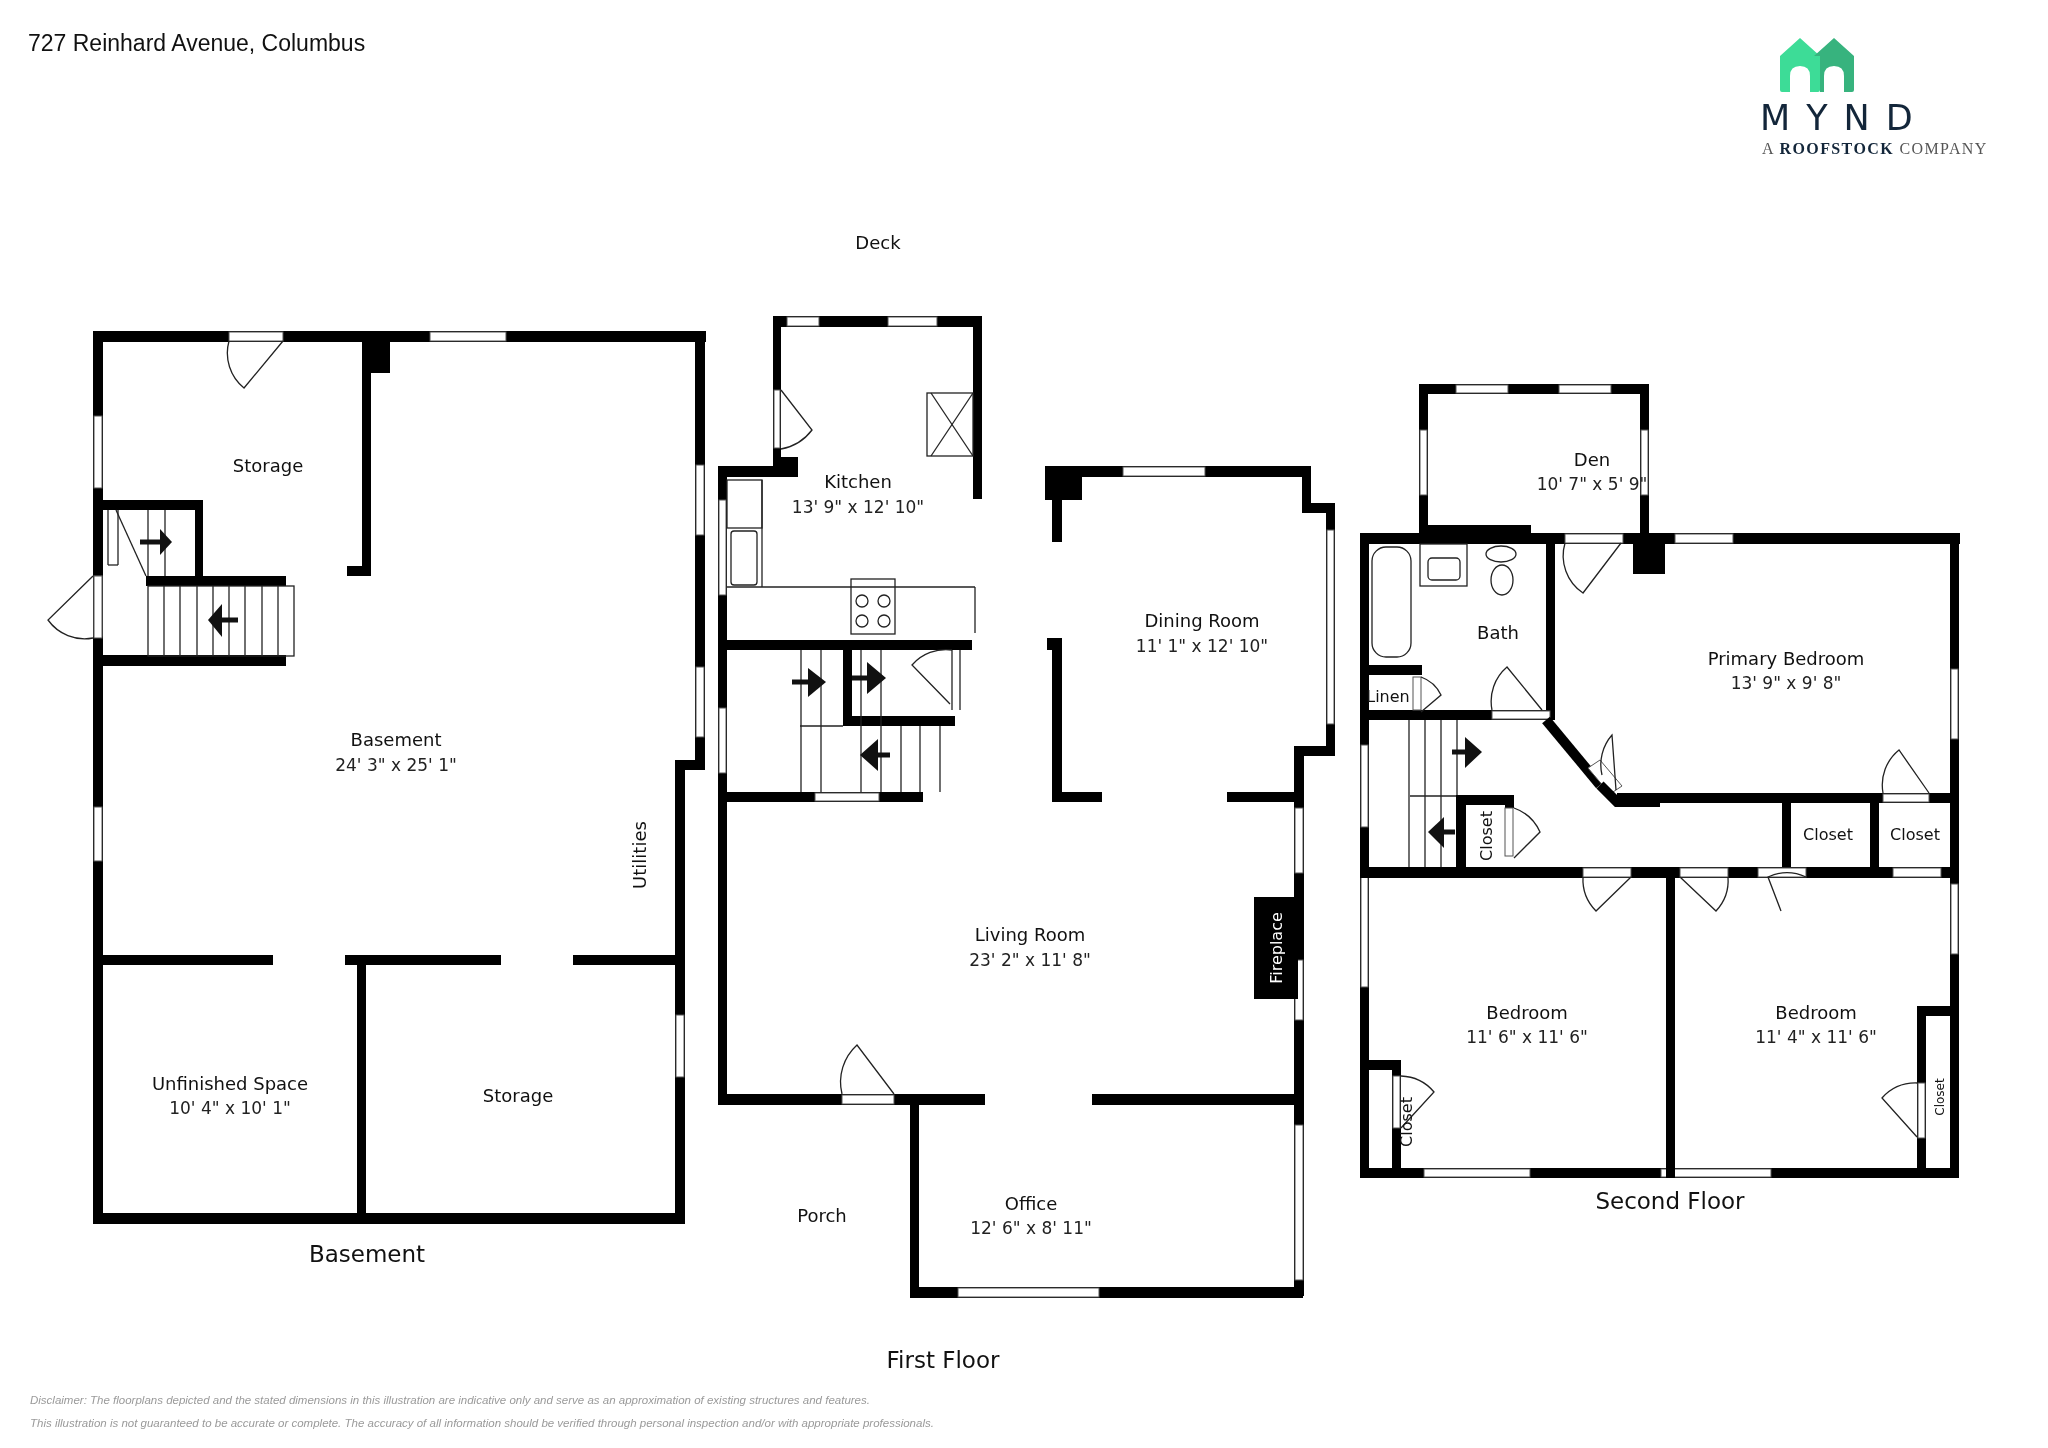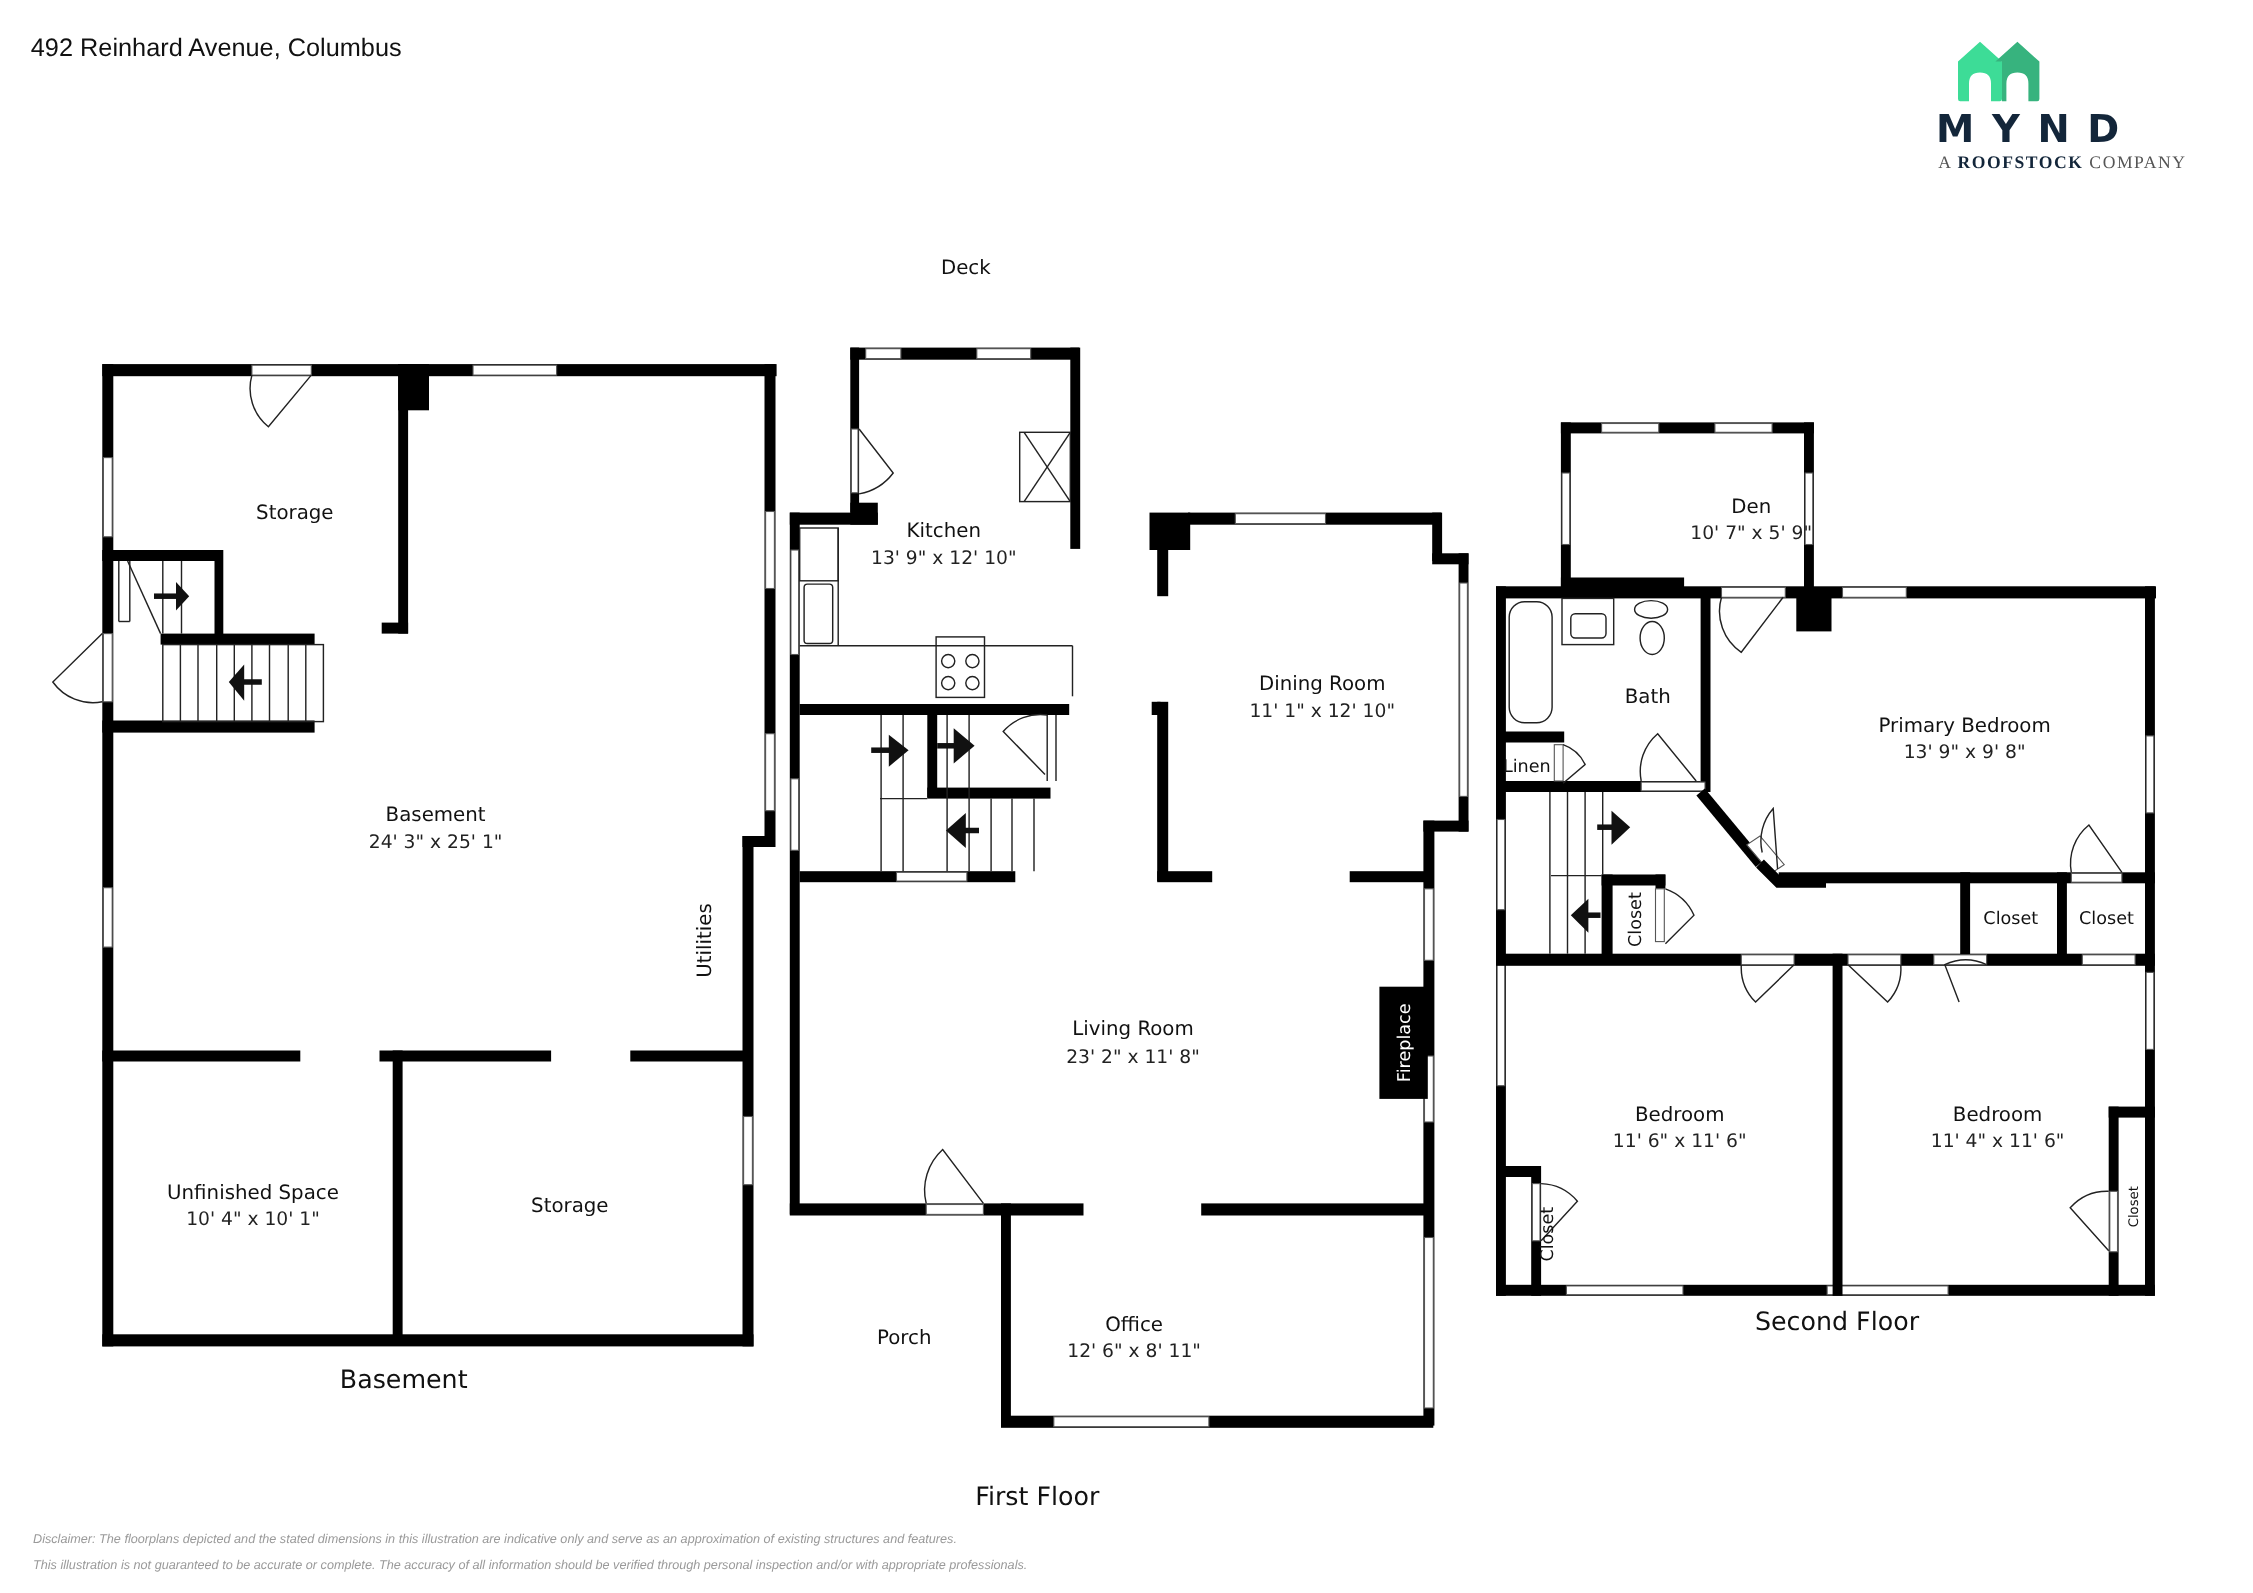--- a/index.html
+++ b/index.html
@@ -1,36 +1,36 @@
 <!DOCTYPE html>
 <html><head>
 <meta charset="utf-8">
 <style>
   html, body { margin: 0; padding: 0; background: #ffffff; }
   body { width: 2048px; height: 1448px; position: relative; overflow: hidden; font-family: "DejaVu Sans", sans-serif; }
   .address { position: absolute; left: 28px; top: 30px; font-family: "Liberation Sans", sans-serif; font-size: 23px; color: #111; }
   .logo { position: absolute; left: 1752px; top: 26px; width: 180px; height: 130px; }
-  .logo-word { position: absolute; left: 1760px; top: 98px; font-family: "DejaVu Sans", sans-serif; font-weight: bold; font-size: 35px; letter-spacing: 16px; color: #13263a; }
+  .logo-word { position: absolute; left: 1760px; top: 98px; font-family: "DejaVu Sans", sans-serif; font-weight: normal; font-size: 35px; letter-spacing: 16px; color: #13263a; }
   .logo-sub { position: absolute; left: 1762px; top: 140px; font-family: Liberation Serif, serif; font-size: 16px; letter-spacing: 1.4px; color: #555; white-space: nowrap; }
   .logo-sub b { color: #13263a; }
   .disclaimer { position: absolute; left: 30px; font-family: "Liberation Sans", sans-serif; font-size: 11.5px; color: #9a9a9a; white-space: nowrap; font-style: italic; }
   svg.plan { position: absolute; left: 0; top: 0; }
   .wall { fill: #000; }
   .win { fill: #fff; stroke: #555; stroke-width: 1; }
   .thin { fill: none; stroke: #222; stroke-width: 1.3; }
   .room-name { font-family: "DejaVu Sans", sans-serif; font-size: 18px; fill: #111; text-anchor: middle; }
   .room-dim { font-family: "DejaVu Sans", sans-serif; font-size: 17px; fill: #222; text-anchor: middle; }
   .floor-title { font-family: "DejaVu Sans", sans-serif; font-size: 23px; fill: #111; text-anchor: middle; }
   .small { font-family: "DejaVu Sans", sans-serif; font-size: 16px; fill: #111; text-anchor: middle; }
   .white { fill: #fff; }
 </style>
 </head>
 <body>
 
-<div class="address">492 Reinhard Avenue, Columbus</div>
+<div class="address">727 Reinhard Avenue, Columbus</div>
 
 <svg class="logo" viewBox="0 0 180 130">
   <path d="M28 30 L48 12 L68 30 L68 64 Q68 66 66 66 L58 66 L58 50 Q58 40 48 40 Q38 40 38 50 L38 66 L30 66 Q28 66 28 64 Z" fill="#3ddc97"></path>
   <path d="M62 30 L82 12 L102 30 L102 64 Q102 66 100 66 L92 66 L92 50 Q92 40 82 40 Q72 40 72 50 L72 66 L68 66 L68 30 Z" fill="#37b37e"></path>
 </svg>
 <div class="logo-word">MYND</div>
 <div class="logo-sub"><span>A </span><b>ROOFSTOCK</b><span> COMPANY</span></div>
 
 <svg class="plan" width="2048" height="1448" viewBox="0 0 2048 1448">
 

